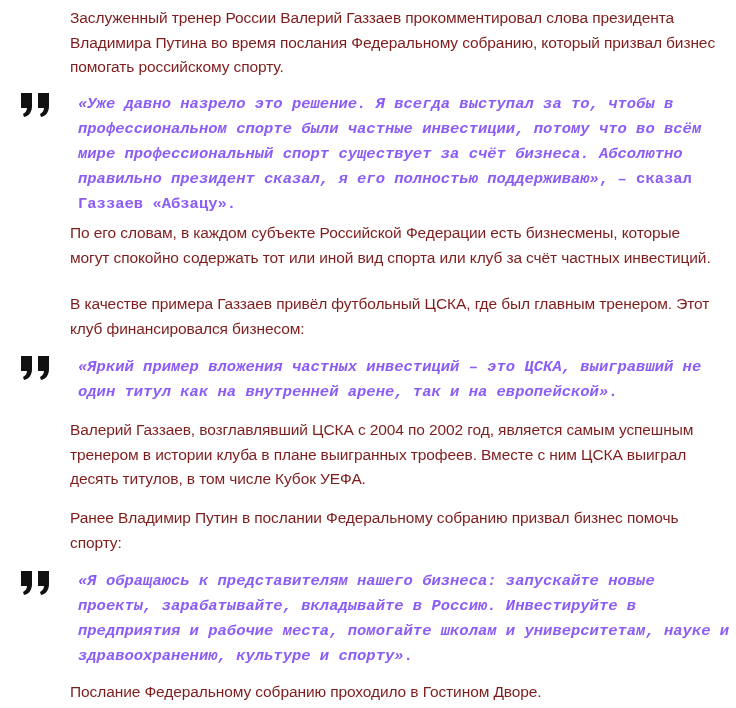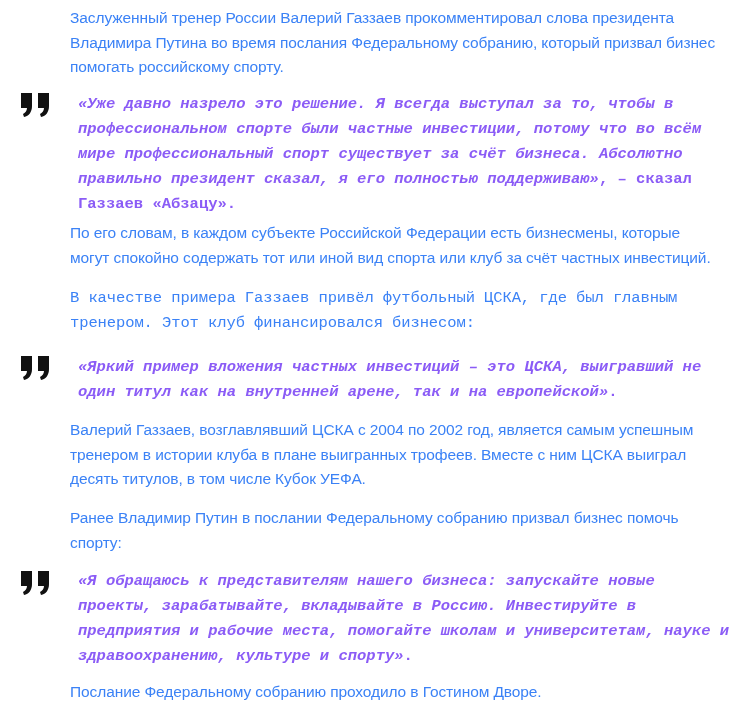--- a/index.html
+++ b/index.html
@@ -1,39 +1,39 @@
 <!DOCTYPE html>
 <html><head>
 <meta charset="utf-8">
 <style>
   html, body { margin:0; padding:0; background:#ffffff; }
   body { width:736px; height:708px; overflow:hidden; position:relative;
          font-family:"Liberation Sans", sans-serif; color:#2b2b2b; }
   .article { position:absolute; left:0; top:0; width:736px; }
-  .p { position:absolute; left:70px; width:650px; font-size:15.5px; line-height:24.5px; margin:0; color:#3b82f6; letter-spacing:-0.1px; }
+  .p { position:absolute; left:70px; width:650px; font-size:15.5px; line-height:24.5px; margin:0; color:#7f1d1d; letter-spacing:-0.1px; }
   .q { position:absolute; left:78px; width:660px; font-size:15.5px; line-height:25px; margin:0; color:#8b5cf6; font-weight:bold;font-family:Liberation Mono, monospace; }
   .q .it { font-style:italic; }
   .qicon { position:absolute; left:20px; width:32px; height:26px; }
 </style>
 </head>
 <body>
 
 <div class="article">
 
   <p class="p" style="top:6px;">Заслуженный тренер России Валерий Газзаев прокомментировал слова президента Владимира Путина во время послания Федеральному собранию, который призвал бизнес помогать российскому спорту.</p>
 
   <svg class="qicon" style="top:92px;" viewBox="0 0 32 26">
     <path d="M1 1h11v13c0 6-3 10-8 11l-1-3c2-1 4-3 4-6H1z" fill="#111"></path>
     <path d="M18 1h11v13c0 6-3 10-8 11l-1-3c2-1 4-3 4-6h-6z" fill="#111"></path>
   </svg>
   <p class="q" style="top:92px;"><span class="it">«Уже давно назрело это решение. Я всегда выступал за то, чтобы в профессиональном спорте были частные инвестиции, потому что во всём мире профессиональный спорт существует за счёт бизнеса. Абсолютно правильно президент сказал, я его полностью поддерживаю»</span><span>, – сказал Газзаев «Абзацу».</span></p>
 
   <p class="p" style="top:221px;">По его словам, в каждом субъекте Российской Федерации есть бизнесмены, которые могут спокойно содержать тот или иной вид спорта или клуб за счёт частных инвестиций.</p>
 
-  <p class="p" style="top:286px;font-family:Liberation Mono, monospace;">В качестве примера Газзаев привёл футбольный ЦСКА, где был главным тренером. Этот клуб финансировался бизнесом:</p>
+  <p class="p" style="top:292px;">В качестве примера Газзаев привёл футбольный ЦСКА, где был главным тренером. Этот клуб финансировался бизнесом:</p>
 
   <svg class="qicon" style="top:355px;" viewBox="0 0 32 26">
     <path d="M1 1h11v13c0 6-3 10-8 11l-1-3c2-1 4-3 4-6H1z" fill="#111"></path>
     <path d="M18 1h11v13c0 6-3 10-8 11l-1-3c2-1 4-3 4-6h-6z" fill="#111"></path>
   </svg>
   <p class="q" style="top:355px;"><span class="it">«Яркий пример вложения частных инвестиций – это ЦСКА, выигравший не один титул как на внутренней арене, так и на европейской»</span><span>.</span></p>
 
   <p class="p" style="top:418px;">Валерий Газзаев, возглавлявший ЦСКА с 2004 по 2002 год, является самым успешным тренером в истории клуба в плане выигранных трофеев. Вместе с ним ЦСКА выиграл десять титулов, в том числе Кубок УЕФА.</p>
 
   <p class="p" style="top:506px;">Ранее Владимир Путин в послании Федеральному собранию призвал бизнес помочь спорту:</p>

